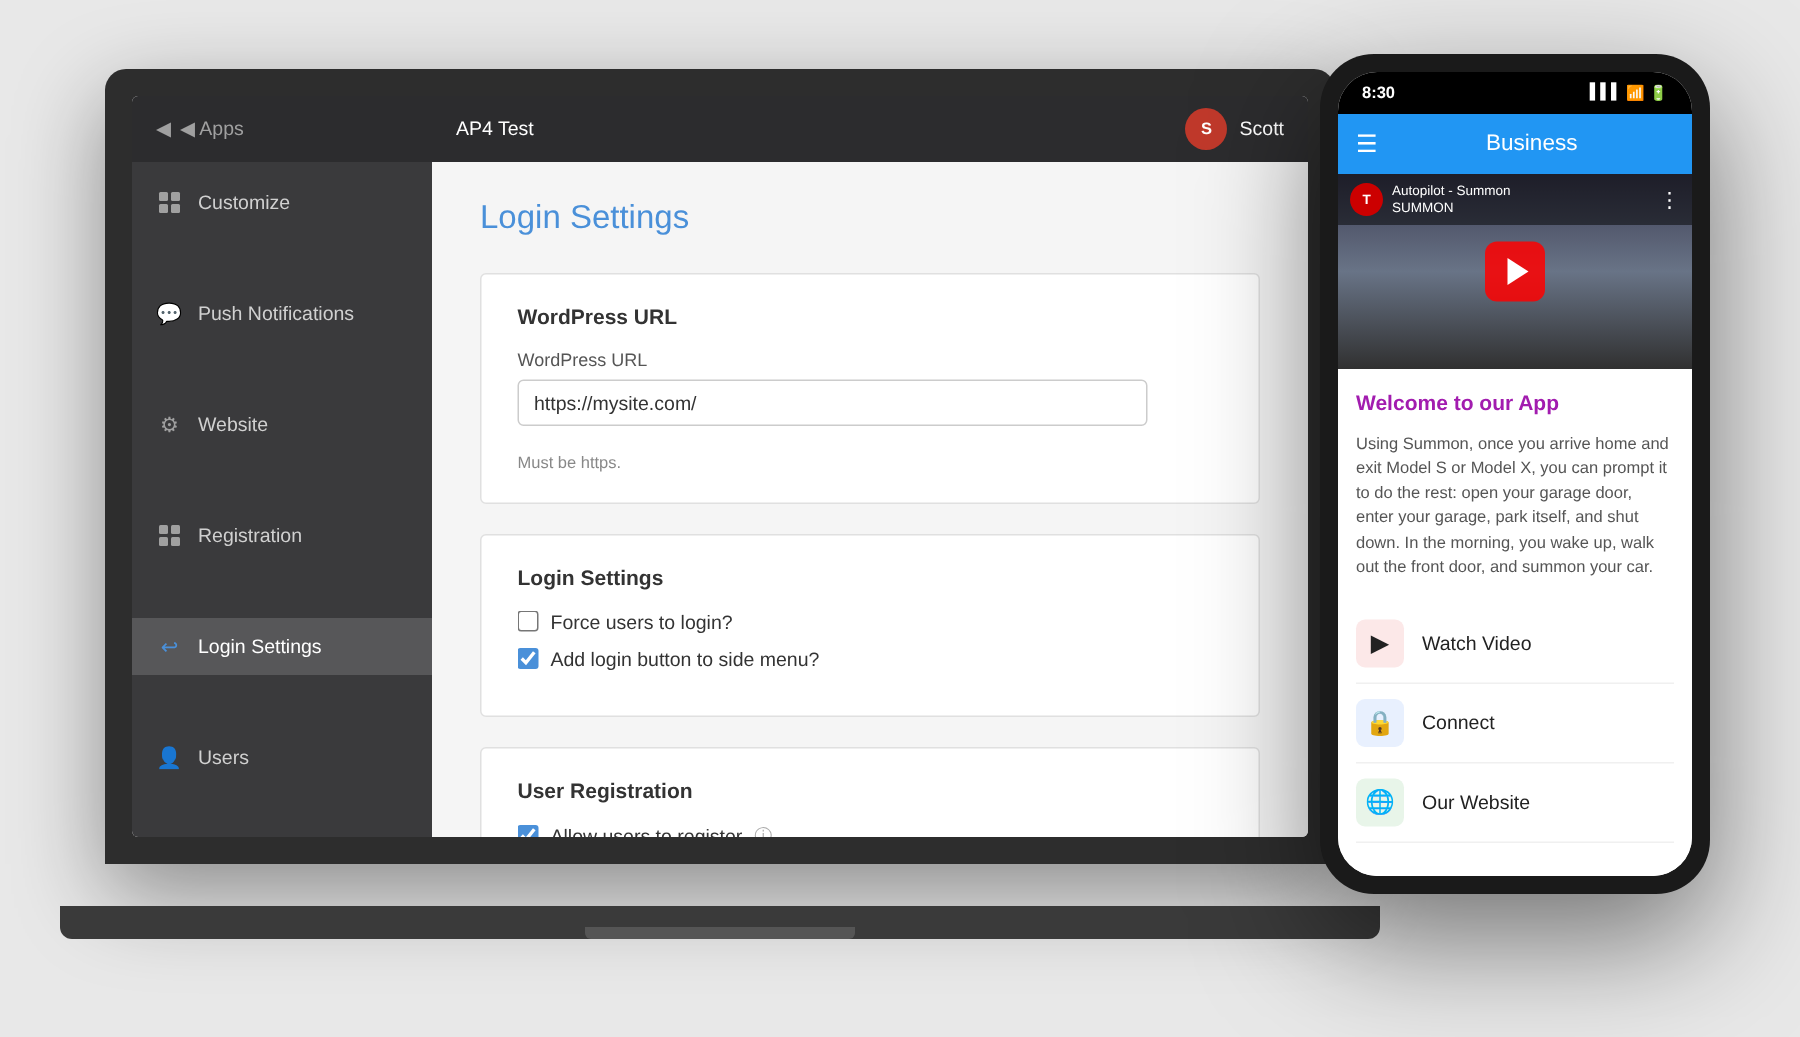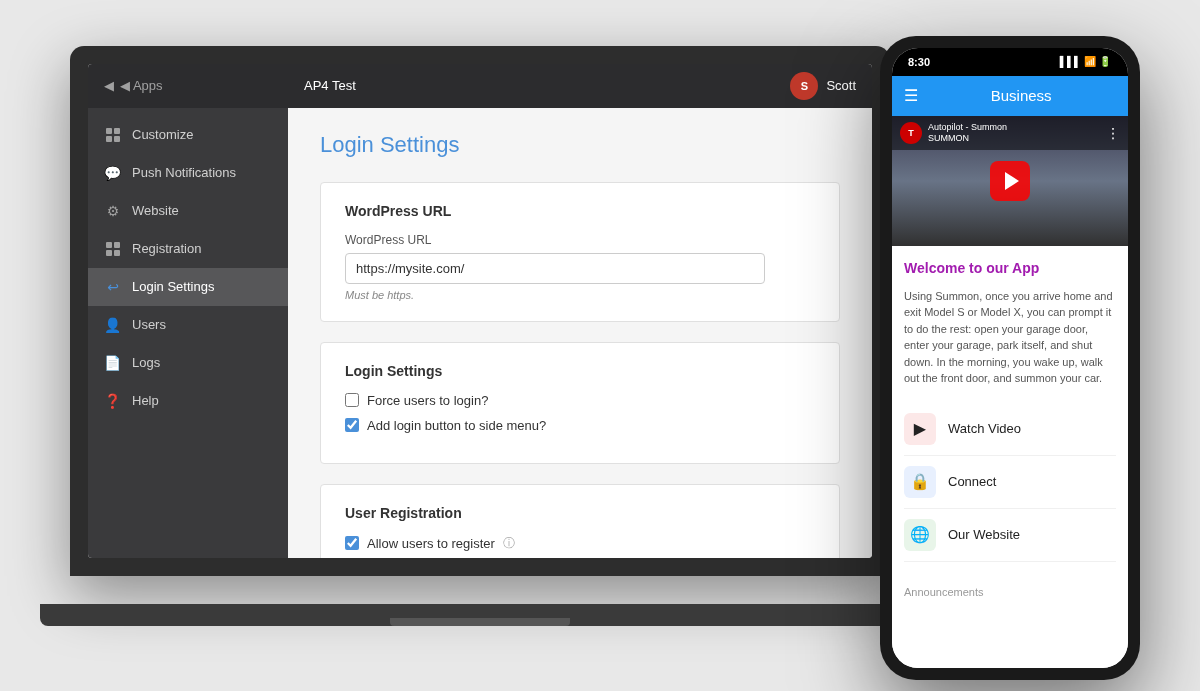--- a/index.html
+++ b/index.html
@@ -133,20 +133,21 @@
     }
 
     
     .sidebar {
       width: 200px;
       background: #3a3a3c;
       flex-shrink: 0;
       display: flex;
       flex-direction: column;
       padding: 8px 0;
+      gap: 36px;
     }
 
     .sidebar-item {
       display: flex;
       align-items: center;
       gap: 10px;
       padding: 10px 16px;
       color: #d0d0d0;
       font-size: 13px;
       cursor: pointer;
@@ -215,22 +216,21 @@
       border: 1px solid #ccc;
       border-radius: 4px;
       font-size: 13px;
       color: #333;
       background: #fff;
     }
 
     .field-hint {
       font-size: 11px;
       color: #888;
-      font-style: italic;
-      margin-top: 5px;
+      margin-top: 19px;
     }
 
     .checkbox-row {
       display: flex;
       align-items: center;
       gap: 8px;
       margin-bottom: 10px;
       font-size: 13px;
       color: #333;
     }
@@ -240,21 +240,21 @@
       height: 14px;
       accent-color: #4a90d9;
     }
 
     
     .phone {
       position: absolute;
       right: 10px;
       top: 10px;
       width: 260px;
-      height: 644px;
+      height: 560px;
       background: #1a1a1a;
       border-radius: 36px;
       padding: 12px;
       box-shadow: 0 30px 80px rgba(0,0,0,0.5);
       z-index: 10;
     }
 
     .phone-screen {
       width: 100%;
       height: 100%;

